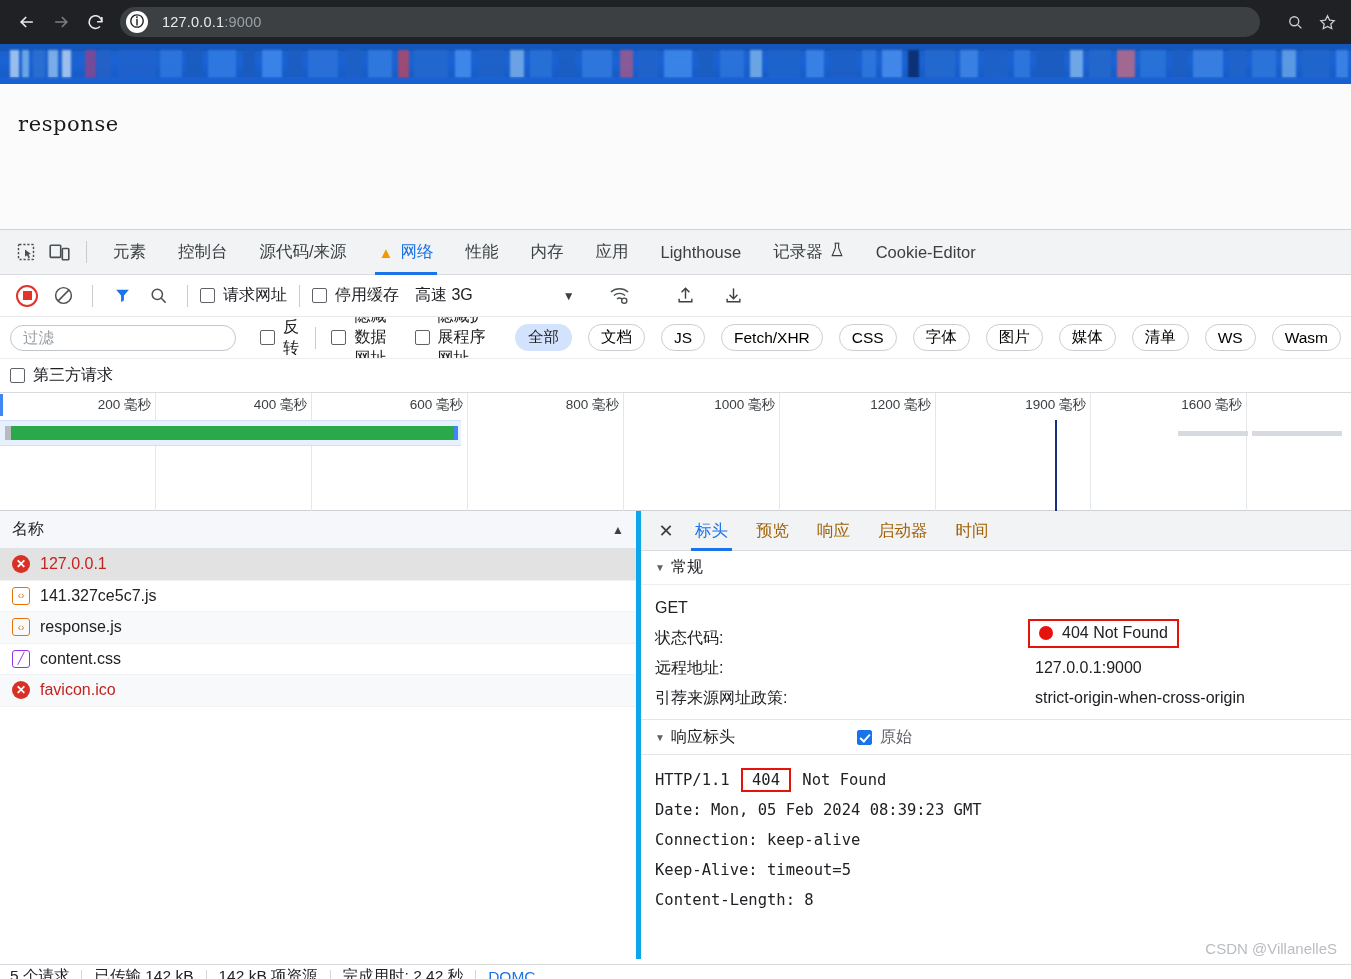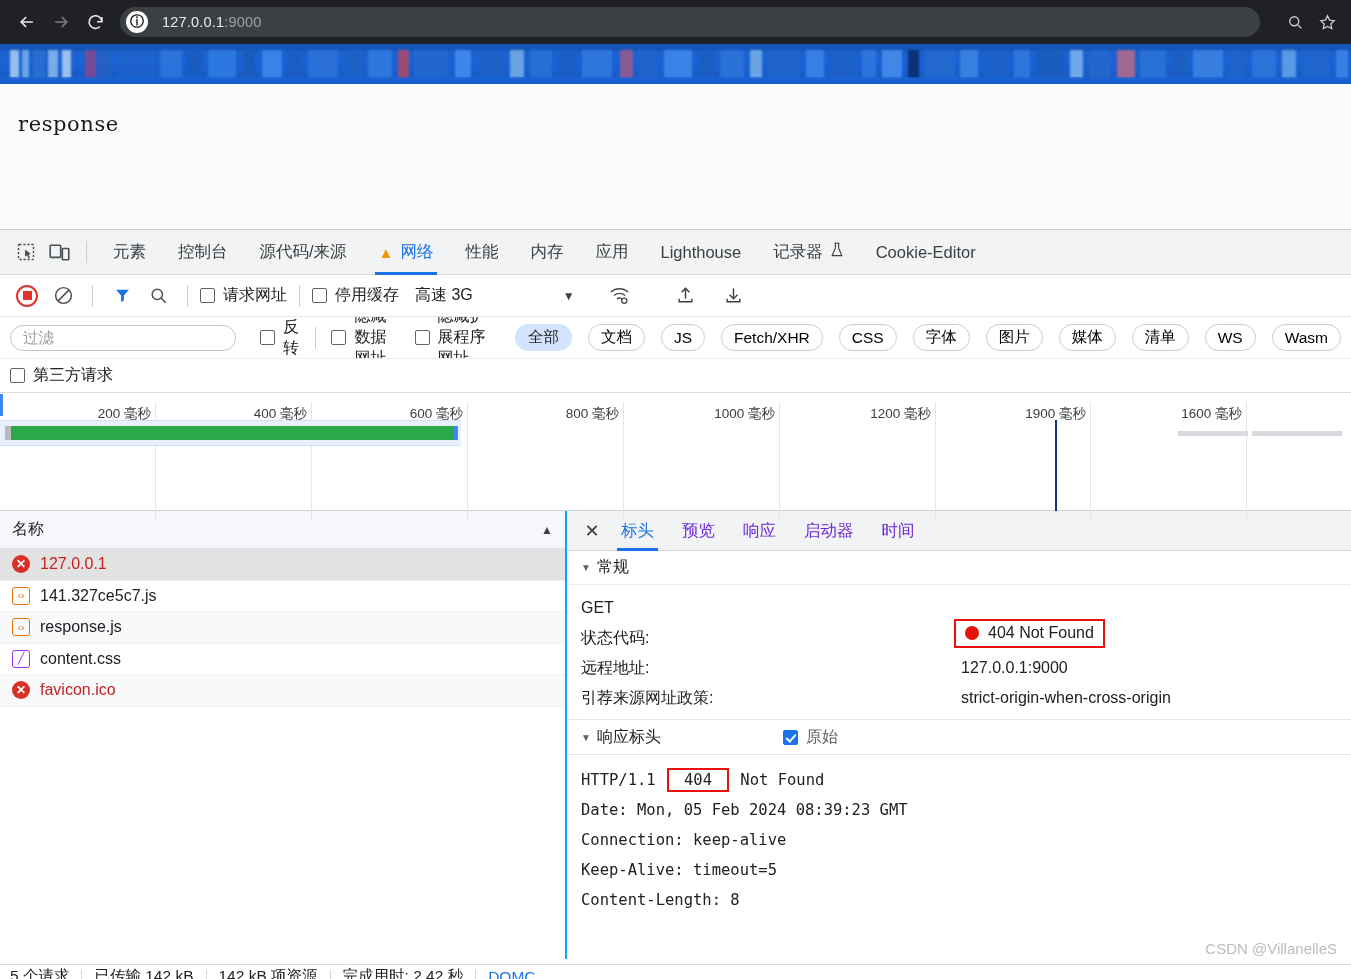--- a/index.html
+++ b/index.html
@@ -127,40 +127,40 @@
   .pill.active { background: #d3e3fd; border-color: transparent; color: #1f1f1f; }
 
   .dt-thirdparty {
     height: 34px; display: flex; align-items: center; padding: 0 10px;
     border-bottom: 1px solid #d8dce0;
   }
 
   
   .overview { height: 118px; position: relative; border-bottom: 1px solid #cdd1d6; background: #fff; }
   .ov-tick {
-    position: absolute; top: 0; height: 118px; border-left: 1px solid #e4e7ea; margin-top: 9px;
+    position: absolute; top: 0; height: 118px; border-left: 1px solid #e4e7ea;
   }
   .ov-tick span {
     position: absolute; right: 5px; top: 3px; font-size: 13.5px; color: #3c4043;
     white-space: nowrap;
   }
   .ov-band {
     position: absolute; left: 0; top: 27px; height: 26px; background: #e8f0fe;
     border-top: 1px solid #cfe0fb; border-bottom: 1px solid #cfe0fb;
   }
   .ov-bar { position: absolute; top: 33px; height: 14px; background: #2aa84a; }
   .ov-bar-cap { position: absolute; top: 33px; height: 14px; width: 4px; background: #4285f4; }
   .ov-bar-pre { position: absolute; top: 33px; height: 14px; width: 6px; background: #b7bbc0; }
   .ov-line { position: absolute; top: 27px; width: 2px; height: 91px; background: #15317e; }
   .ov-gray { position: absolute; top: 38px; height: 5px; background: #d7dade; }
   .ov-leftmark { position: absolute; left: 0; top: 1px; width: 3px; height: 22px; background: #4285f4; }
 
   
   .panes { display: flex; height: 448px; }
-  .left-pane { width: 567px; border-right: 2px solid #0ea5e9; display: flex; flex-direction: column; }
+  .left-pane { width: 641px; border-right: 5px solid #0ea5e9; display: flex; flex-direction: column; }
   .lp-header {
     height: 38px; background: #f5f7fa; display: flex; align-items: center;
     padding: 0 12px; border-bottom: 1px solid #dfe2e6; font-size: 16px; color: #202124;
   }
   .sort-arrow { margin-left: auto; font-size: 12px; color: #3c4043; }
   .req-row {
     height: 31.5px; display: flex; align-items: center; padding: 0 12px; gap: 10px;
     font-size: 16px; color: #202124; border-bottom: 1px solid #f0f2f4;
   }
   .req-row.odd { background: #f7f9fb; }
@@ -172,21 +172,21 @@
   .ico-css { border: 1.6px solid #9334e6; border-radius: 3px; color: #9334e6; font-size: 11px; }
 
   .right-pane { flex: 1; display: flex; flex-direction: column; overflow: hidden; }
   .rp-tabs {
     height: 40px; background: #f1f3f4; display: flex; align-items: center;
     padding-left: 10px; border-bottom: 1px solid #d8dce0;
   }
   .close-x { width: 30px; display: flex; align-items: center; justify-content: center; font-size: 18px; color: #3c4043; }
   .rp-tab {
     padding: 0 14px; height: 40px; display: flex; align-items: center;
-    font-size: 16.5px; color: #6d28d9; position: relative;
+    font-size: 16.5px; color: #a16207; position: relative;
   }
   .rp-tab.active { color: #1a73e8; }
   .rp-tab.active::after {
     content: ""; position: absolute; left: 10px; right: 10px; bottom: 0; height: 3px; background: #1a73e8;
   }
   .section-head {
     height: 34px; display: flex; align-items: center; gap: 6px; padding-left: 14px;
     font-size: 16px; color: #202124; background: #fff; border-bottom: 1px solid #eceef0;
   }
   .tri { font-size: 10px; color: #5f6368; }
@@ -208,21 +208,21 @@
     height: 36px; display: flex; align-items: center; gap: 6px; padding-left: 14px;
     font-size: 16px; color: #202124; border-top: 1px solid #e3e6e9; border-bottom: 1px solid #e3e6e9;
   }
   .raw-toggle { display: flex; align-items: center; gap: 8px; margin-left: 116px; color: #5f6368; font-size: 16px; }
   .raw-block {
     padding: 10px 0 0 14px; font-family: "DejaVu Sans Mono", "Liberation Mono", monospace;
     font-size: 15.5px; color: #202124; line-height: 30px;
   }
   .raw-line { position: relative; display: block; white-space: pre; }
   .hl404 {
-    border: 2.5px solid #e8120c; padding: 1px 15px; margin: 12px 2px;
+    border: 2.5px solid #e8120c; padding: 1px 9px; margin: 12px 2px;
   }
   .watermark {
     position: absolute; right: 14px; bottom: 22px; font-size: 15px; color: #b9bcc0;
     font-family: "Liberation Sans", sans-serif;
   }
 
   
   .statusbar {
     position: absolute; left: 0; bottom: 0; width: 1351px; height: 24px;
     border-top: 1px solid #d8dce0; background: #fff; display: flex; align-items: center;

